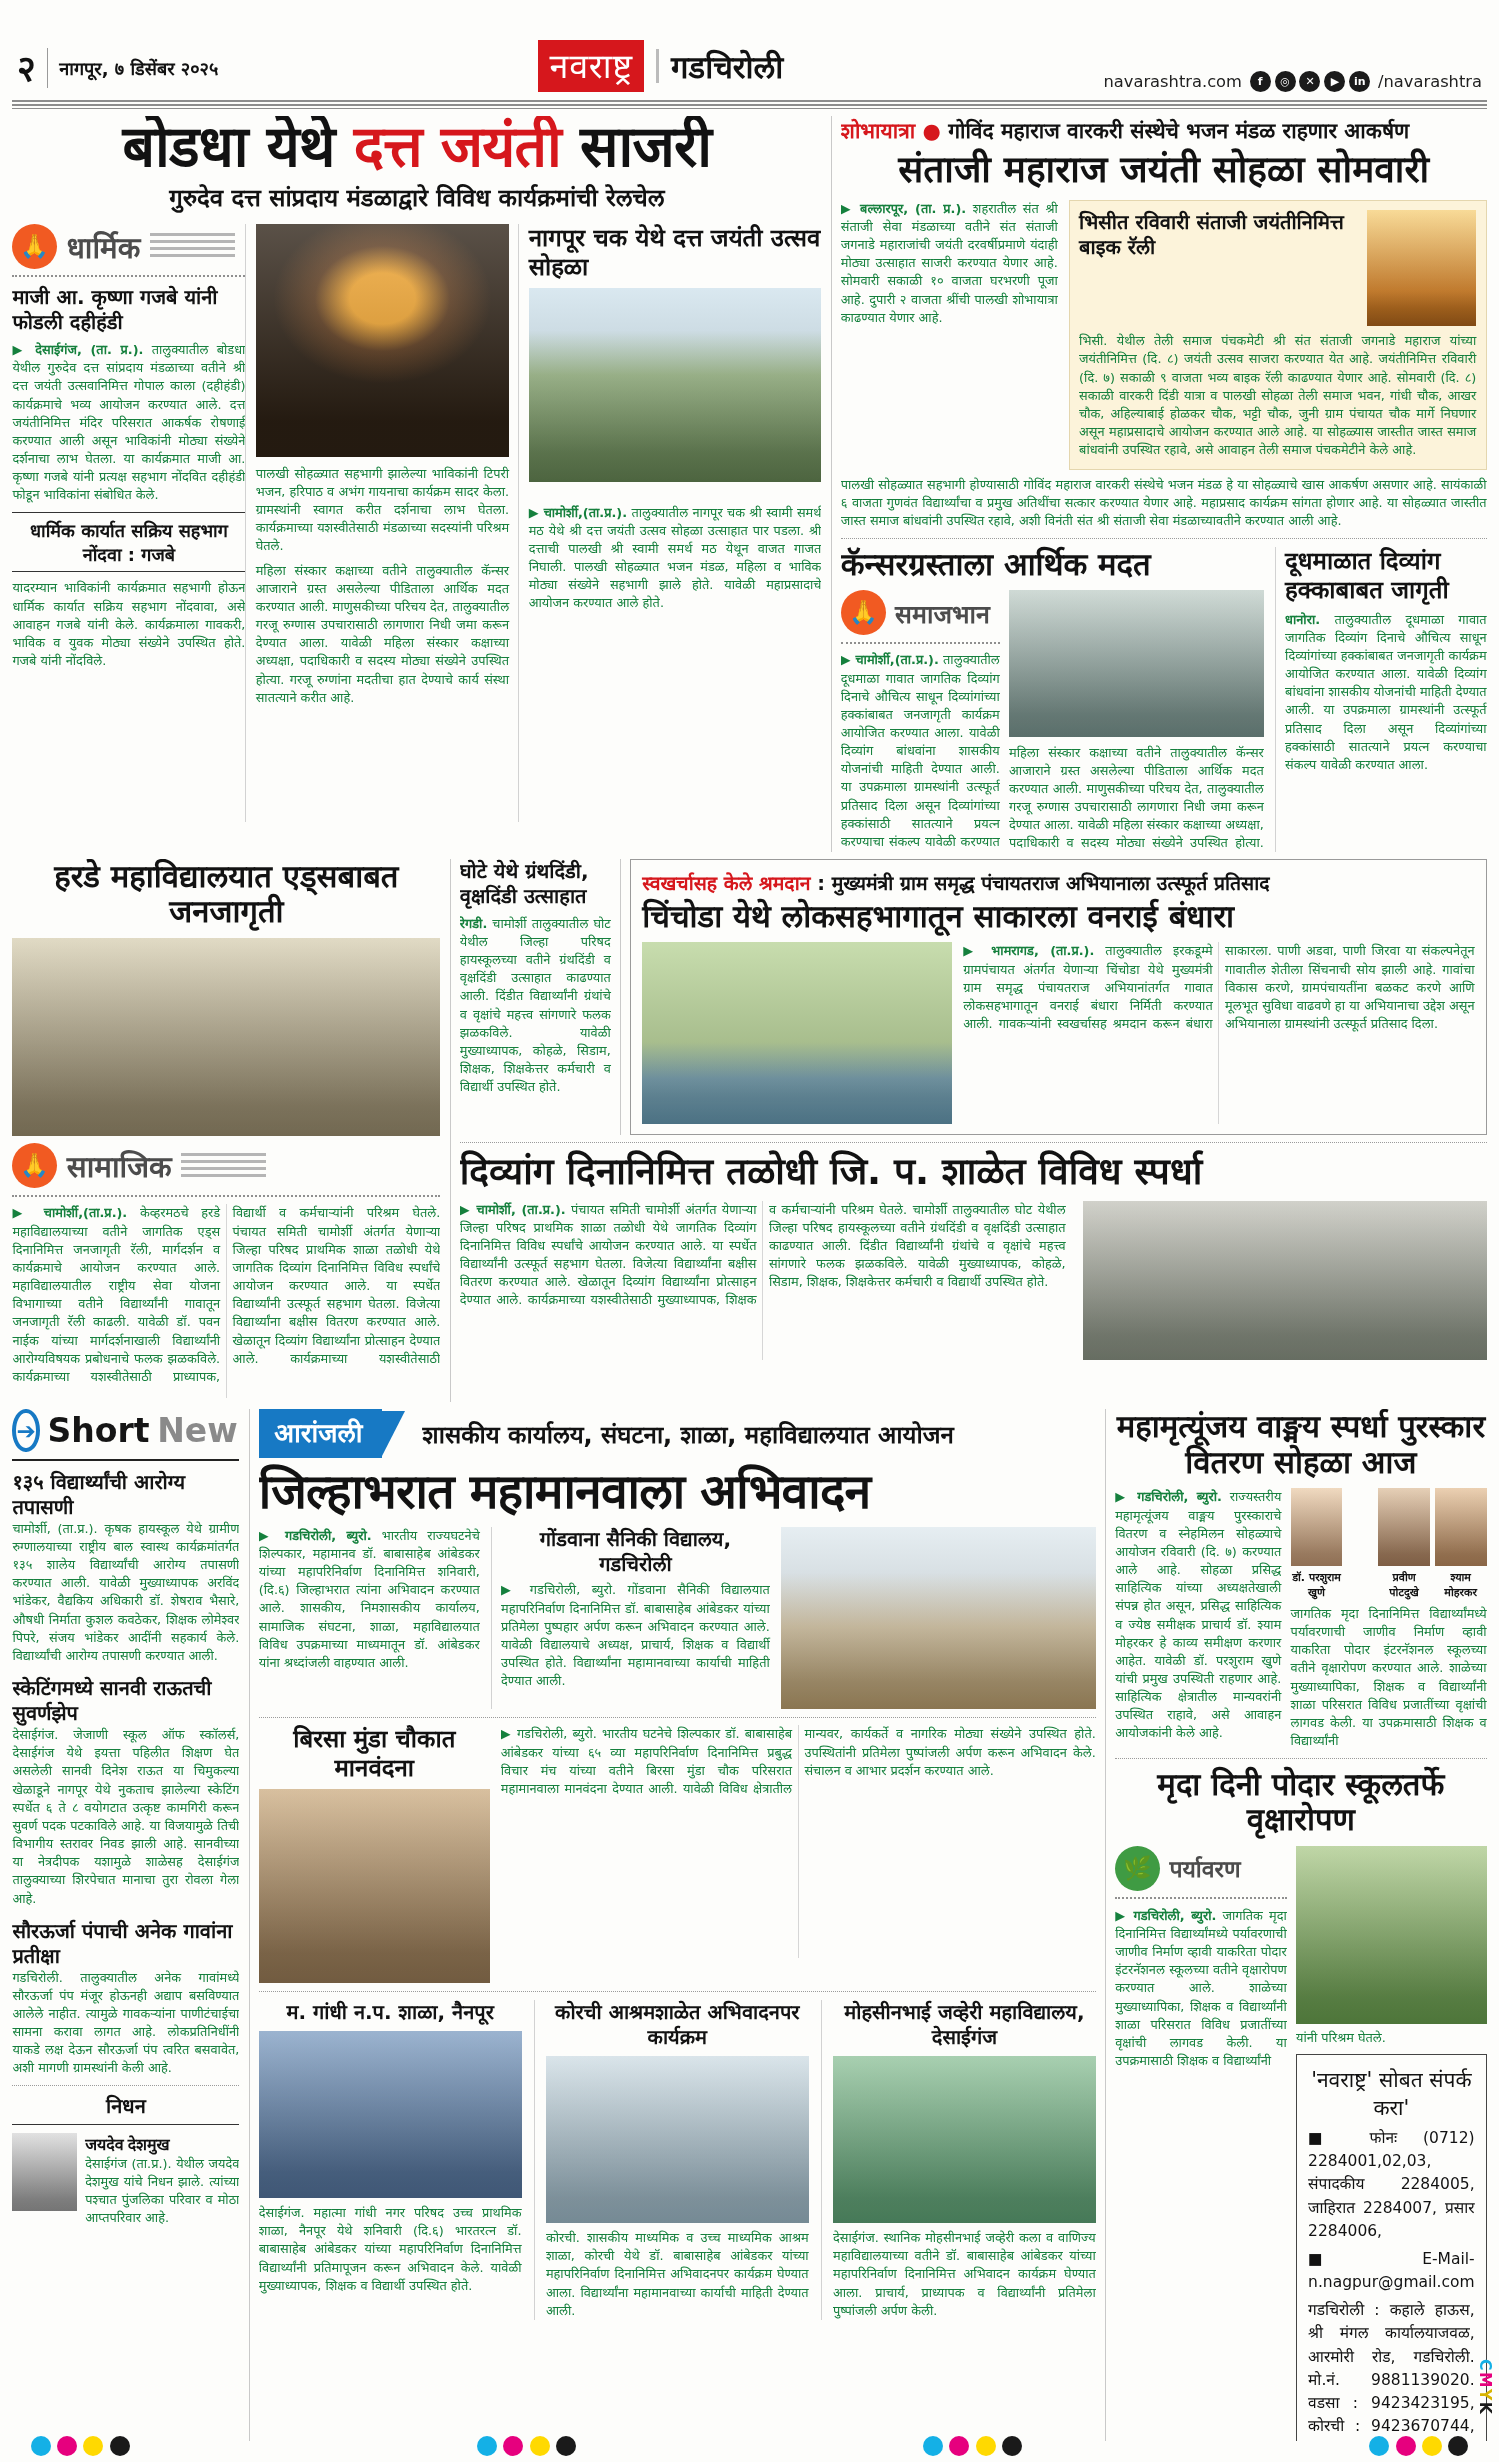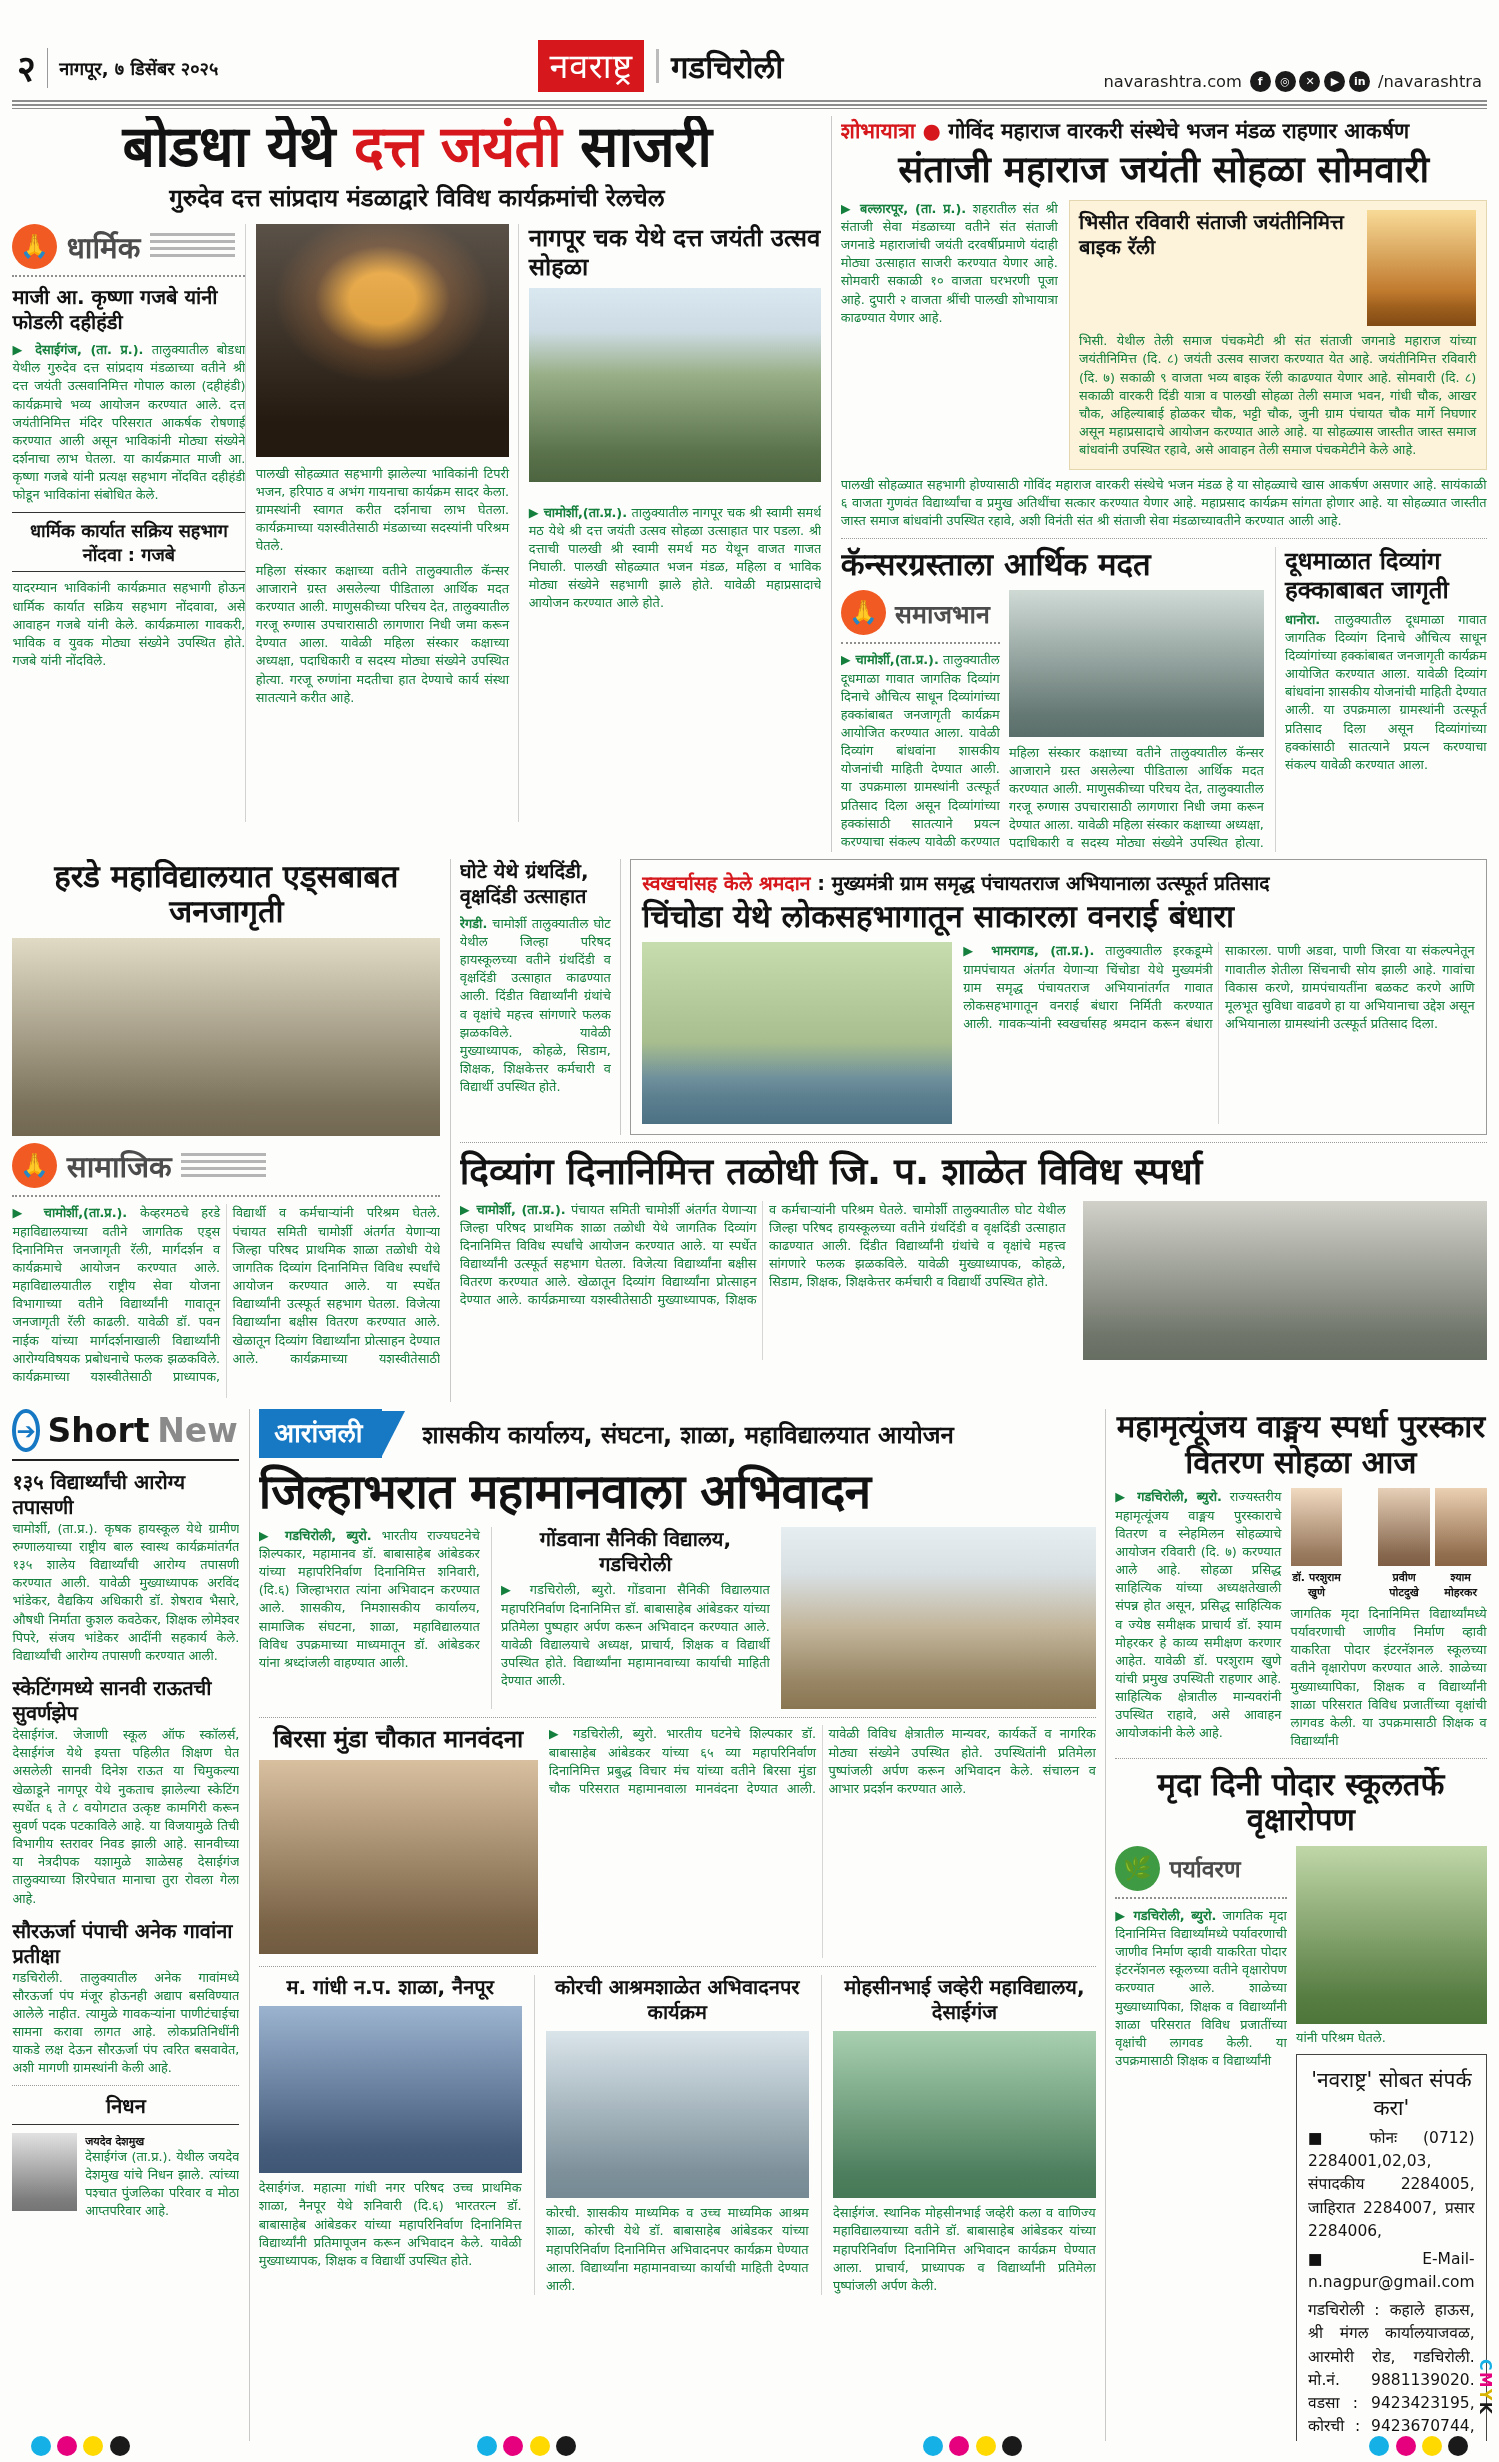--- a/index.html
+++ b/index.html
@@ -296,21 +296,21 @@
       <p class="body">चामोर्शी, (ता.प्र.). कृषक हायस्कूल येथे ग्रामीण रुग्णालयाच्या राष्ट्रीय बाल स्वास्थ कार्यक्रमांतर्गत १३५ शालेय विद्यार्थ्यांची आरोग्य तपासणी करण्यात आली. यावेळी मुख्याध्यापक अरविंद भांडेकर, वैद्यकिय अधिकारी डॉ. शेषराव भैसारे, औषधी निर्माता कुशल कवठेकर, शिक्षक लोमेश्वर पिपरे, संजय भांडेकर आदींनी सहकार्य केले. विद्यार्थ्यांची आरोग्य तपासणी करण्यात आली.</p>
       <h3 class="h-xs" style="margin-top:11px;">स्केटिंगमध्ये सानवी राऊतची सुवर्णझेप</h3>
       <p class="body">देसाईगंज. जेजाणी स्कूल ऑफ स्कॉलर्स, देसाईगंज येथे इयत्ता पहिलीत शिक्षण घेत असलेली सानवी दिनेश राऊत या चिमुकल्या खेळाडूने नागपूर येथे नुकताच झालेल्या स्केटिंग स्पर्धेत ६ ते ८ वयोगटात उत्कृष्ट कामगिरी करून सुवर्ण पदक पटकाविले आहे. या विजयामुळे तिची विभागीय स्तरावर निवड झाली आहे. सानवीच्या या नेत्रदीपक यशामुळे शाळेसह देसाईगंज तालुक्याच्या शिरपेचात मानाचा तुरा रोवला गेला आहे.</p>
       <h3 class="h-xs" style="margin-top:11px;">सौरऊर्जा पंपाची अनेक गावांना प्रतीक्षा</h3>
       <p class="body">गडचिरोली. तालुक्यातील अनेक गावांमध्ये सौरऊर्जा पंप मंजूर होऊनही अद्याप बसविण्यात आलेले नाहीत. त्यामुळे गावकऱ्यांना पाणीटंचाईचा सामना करावा लागत आहे. लोकप्रतिनिधींनी याकडे लक्ष देऊन सौरऊर्जा पंप त्वरित बसवावेत, अशी मागणी ग्रामस्थांनी केली आहे.</p>
       <div class="dotsep"></div>
       <h3 class="h-xs" style="text-align:center; border-bottom:1.6px solid #333; padding-bottom:4.7px;">निधन</h3>
       <div style="display:flex; gap:7.8px; margin-top:7.8px;">
         <div class="ph ph-gray" style="width:65px; height:78px; flex:0 0 auto;"></div>
         <div>
-          <div class="byline" style="font-size:11px;">जयदेव देशमुख</div>
+          <div class="byline" style="font-size:16px;font-family:Liberation Serif, serif;">जयदेव देशमुख</div>
           <p class="body">देसाईगंज (ता.प्र.). येथील जयदेव देशमुख यांचे निधन झाले. त्यांच्या पश्चात पुंजलिका परिवार व मोठा आप्तपरिवार आहे.</p>
         </div>
       </div>
     </div>
 
     <div class="vrule"></div>
 
     <div class="clip" style="width:837px;">
       <div style="display:flex; align-items:center; gap:11px;">
         <span class="flag">
@@ -328,21 +328,21 @@
         <div style="width:279px; border-left:0.8px solid #d2d2d2; padding-left:9.3px;">
           <h3 class="h-xs" style="text-align:center;">गोंडवाना सैनिकी विद्यालय, गडचिरोली</h3>
           <p class="body" style="margin-top:4.7px;">▶ गडचिरोली, ब्युरो. गोंडवाना सैनिकी विद्यालयात महापरिनिर्वाण दिनानिमित्त डॉ. बाबासाहेब आंबेडकर यांच्या प्रतिमेला पुष्पहार अर्पण करून अभिवादन करण्यात आले. यावेळी विद्यालयाचे अध्यक्ष, प्राचार्य, शिक्षक व विद्यार्थी उपस्थित होते. विद्यार्थ्यांना महामानवाच्या कार्याची माहिती देण्यात आली.</p>
         </div>
         <div class="ph ph-bldg" style="flex:1; height:182px;"></div>
       </div>
 
       <div class="dotsep"></div>
 
       <div style="display:flex; gap:11px;">
-        <div style="width:279px;">
+        <div style="width:231px;">
           <h3 class="h-sm" style="text-align:center;">बिरसा मुंडा चौकात मानवंदना</h3>
           <div class="ph ph-birsa" style="height:194px; margin-top:6.2px;"></div>
         </div>
         <div class="cols2 body clip" style="flex:1; height:233px;">
           <p>▶ गडचिरोली, ब्युरो. भारतीय घटनेचे शिल्पकार डॉ. बाबासाहेब आंबेडकर यांच्या ६५ व्या महापरिनिर्वाण दिनानिमित्त प्रबुद्ध विचार मंच यांच्या वतीने बिरसा मुंडा चौक परिसरात महामानवाला मानवंदना देण्यात आली. यावेळी विविध क्षेत्रातील मान्यवर, कार्यकर्ते व नागरिक मोठ्या संख्येने उपस्थित होते. उपस्थितांनी प्रतिमेला पुष्पांजली अर्पण करून अभिवादन केले. संचालन व आभार प्रदर्शन करण्यात आले.</p>
         </div>
       </div>
 
       <div class="dotsep"></div>
 

